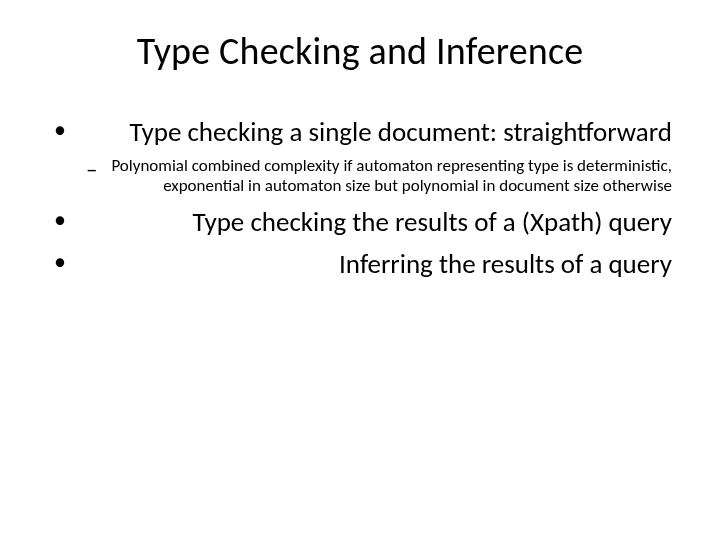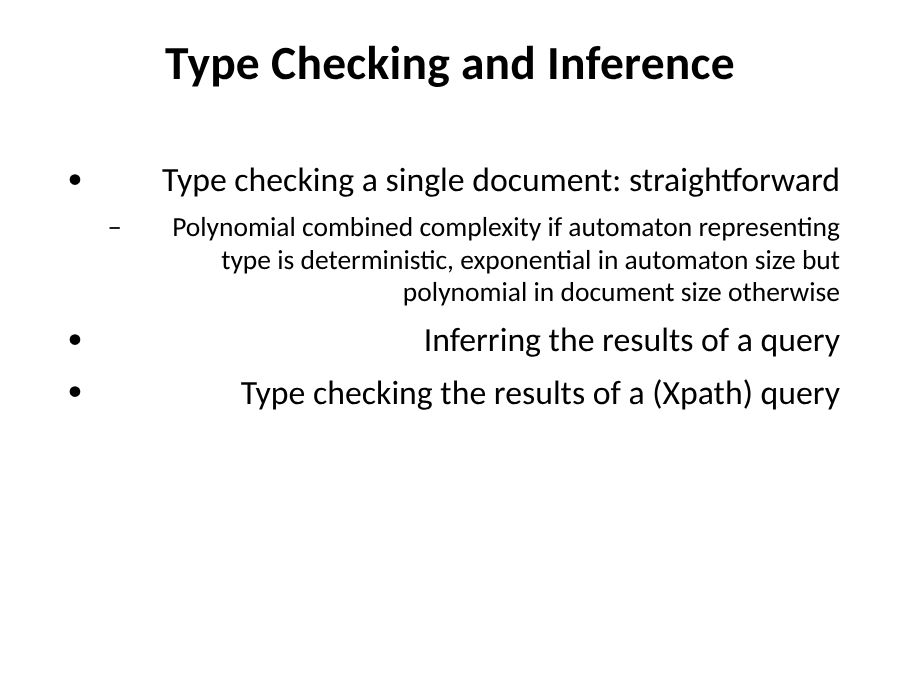--- a/index.html
+++ b/index.html
@@ -11,23 +11,23 @@
       width: 720px;
       height: 540px;
       background: #ffffff;
       font-family: Calibri, "Segoe UI", Arial, sans-serif;
       color: #000000;
       padding: 28px 48px 40px 48px;
       overflow: hidden;
     }
     .slide-title {
       font-size: 38px;
-      font-weight: 700;
+      font-weight: 400;
       text-align: center;
-      margin-bottom: 55px;
+      margin-bottom: 42px;
       letter-spacing: 0.2px;
     }
     ul.level1 {
       list-style: none;
       padding-left: 0;
       text-align: right;
     }
     ul.level1 > li {
       position: relative;
       padding-left: 28px;
@@ -44,21 +44,21 @@
       line-height: 1.2;
     }
     ul.level2 {
       list-style: none;
       padding-left: 0;
       margin-top: 8px;
     }
     ul.level2 > li {
       position: relative;
       padding-left: 34px;
-      font-size: 22px;
+      font-size: 17px;
       line-height: 1.18;
       margin-bottom: 8px;
     }
     ul.level2 > li::before {
       content: "–";
       position: absolute;
       left: 10px;
       top: 0;
       font-size: 23px;
       line-height: 1.2;
@@ -72,18 +72,18 @@
 <ul class="level1">
   <li>
     <span>Type checking a single document: straightforward</span>
     <ul class="level2">
       <li>
         <span>Polynomial combined complexity if automaton representing type is deterministic, exponential in automaton size but polynomial in document size otherwise</span>
       </li>
     </ul>
   </li>
   <li>
-    <span>Inferring the results of a query</span>
+    <span>Type checking the results of a (Xpath) query</span>
   </li>
   <li>
-    <span>Type checking the results of a (Xpath) query</span>
+    <span>Inferring the results of a query</span>
   </li>
 </ul>
 
 </body></html>

